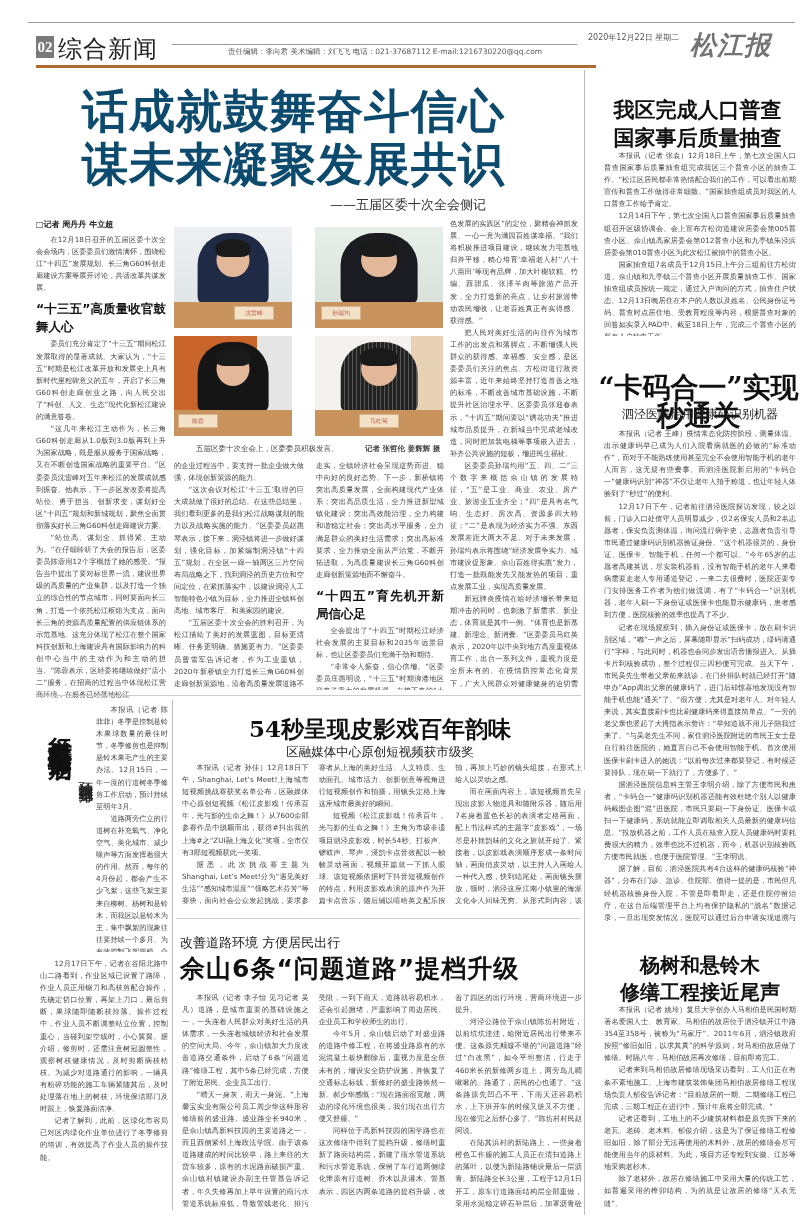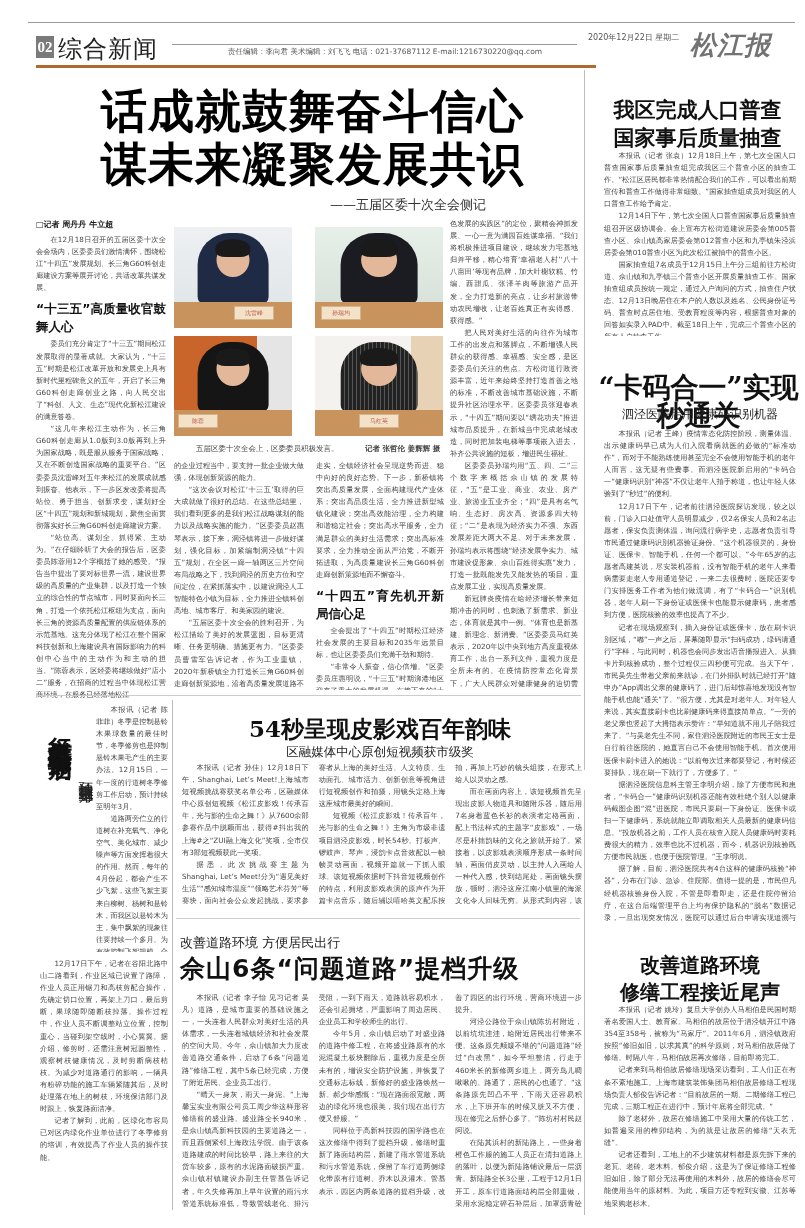--- a/index.html
+++ b/index.html
@@ -8,21 +8,21 @@
 .hdr-line{position:absolute;left:28px;right:10px;top:22px;height:1px;background:#999}
 .pg-num{position:absolute;left:36px;top:36px;width:18px;height:22px;background:#7a7a7a;color:#fff;font:bold 15px "Liberation Serif",serif;text-align:center;line-height:22px}
 .pg-sec{position:absolute;left:58px;top:33px;font:24px "DejaVu Serif","Liberation Serif",serif;color:#222;letter-spacing:1px}
 .date{position:absolute;left:588px;top:32px;font-size:8px;color:#555}
 .meta-line{position:absolute;left:172px;right:228px;top:44px;height:1px;background:#999}
 .meta{position:absolute;left:228px;top:47px;font-size:7.5px;color:#555;white-space:nowrap}
 .logo{position:absolute;left:690px;top:28px;font:italic bold 26px "DejaVu Serif",serif;color:#737373;letter-spacing:1px}
 .rule-top{position:absolute;left:36px;top:65px;width:560px;height:3px;background:#b06a30}
 .vline{position:absolute;width:1px;background:#bbb}
 .hline{position:absolute;height:1px;background:#ccc}
-.head1{position:absolute;left:94px;top:85px;width:430px;text-align:right;font:900 46px "DejaVu Sans",sans-serif;line-height:53px;color:#000000;letter-spacing:1px}
+.head1{position:absolute;left:82px;top:85px;width:430px;text-align:left;font:900 46px "DejaVu Sans",sans-serif;line-height:53px;color:#0c4a6e;letter-spacing:1px}
 .sub1{position:absolute;left:330px;top:196px;font-size:13px;color:#333}
 .byline{position:absolute;left:36px;top:219px;font-size:8px;font-weight:bold;color:#222}
 .col{position:absolute;font-size:7.2px;line-height:12.1px;color:#444;text-align:justify;overflow:hidden}
 .col p{text-indent:2em}
 .subhd{font-weight:bold;font-size:12.5px;color:#111;line-height:18px;margin:6px 0 2px;text-indent:0!important}
 .photo{position:absolute;overflow:hidden;background:#e8e0d6}
 .photo .bg{position:absolute;inset:0}
 .photo .person{position:absolute;left:50%;transform:translateX(-50%);bottom:24px;width:60%;height:70%;border-radius:45% 45% 10% 10%}
 .photo .head{position:absolute;left:50%;transform:translateX(-50%);top:16%;width:28%;height:34%;border-radius:50%;background:#e3b89a}
 .photo .hair{position:absolute;left:50%;transform:translateX(-50%);top:12%;width:30%;height:18%;border-radius:50% 50% 30% 30%;background:#1a1a1a}
@@ -137,28 +137,28 @@
 <div class="rsub" style="left:600px;top:406px;width:200px">泗泾医院启用健康码识别机器</div>
 <div class="col" style="left:604px;top:428px;width:192px;height:496px">
   <p>本报讯（记者 王峰）疫情常态化防控阶段，测量体温、出示健康码早已成为人们入院看病就医的必做的“标准动作”，而对于不能熟练使用甚至完全不会使用智能手机的老年人而言，这无疑有些费事。而泗泾医院新启用的“卡码合一”健康码识别“神器”不仅让老年人拍手称道，也让年轻人体验到了“秒过”的便利。</p>
   <p>12月17日下午，记者前往泗泾医院探访发现，较之以前，门诊入口处值守人员明显减少，仅2名保安人员和2名志愿者，保安负责测体温，询问流行病学史，志愿者负责引导市民通过健康码识别机器验证身份。“这个机器很灵的，身份证、医保卡、智能手机，任何一个都可以。”今年65岁的志愿者高建英说，尽安装机器前，没有智能手机的老年人来看病需要走老人专用通道登记，一来二去很费时，医院还要专门安排医务工作者为他们做流调，有了“卡码合一”识别机器，老年人刷一下身份证或医保卡也能显示健康码，患者感到方便，医院核验的效率也提高了不少。</p>
   <p>记者在现场观察到，插入身份证或医保卡，放在刷卡识别区域，“嘟”一声之后，屏幕随即显示“扫码成功，绿码请通行”字样，与此同时，机器也会同步发出语音播报进入。从插卡片到核验成功，整个过程仅三四秒便可完成。当天下午，市民吴先生带着父亲前来就诊，在门外排队时就已经打开“随申办”App调出父亲的健康码了，进门后却惊喜地发现没有智能手机也能“通关”了。“很方便，尤其是对老年人。对年轻人来说，其实直接刷卡也比刷健康码来得直接简单点。”一旁的老父亲也竖起了大拇指表示赞许：“早知道就不用儿子陪我过来了。”与吴老先生不同，家住泗泾医院附近的市民王女士是自行前往医院的，她直言自己不会使用智能手机。首次使用医保卡刷卡进入的她说：“以前每次过来都要登记，有时候还要排队，现在刷一下就行了，方便多了。”</p>
   <p>据泗泾医院信息科主管王李明介绍，除了方便市民和患者，“卡码合一”健康码识别机器还能有效杜绝个别人以健康码截图企图“混”进医院，市民只要刷一下身份证、医保卡或扫一下健康码，系统就能立即调取相关人员最新的健康码信息。“投放机器之前，工作人员在核查入院人员健康码时要耗费很大的精力，效率也比不过机器，而今，机器识别核验既方便市民就医，也便于医院管理。”王李明说。</p>
   <p>据了解，目前，泗泾医院共有4台这样的健康码核验“神器”，分布在门诊、急诊、住院部。值得一提的是，市民但凡经机器核验身份入院，不管是即看即走，还是住院停留治疗，在这台后端管理平台上均有保护隐私的“脱名”数据记录，一旦出现突发情况，医院可以通过后台申请实现追溯与核查。</p>
 </div>
 
 <div class="rhead" style="left:600px;top:952px;width:200px;font-size:20px;line-height:27px">
-  <div>改善道路环境</div>
+  <div>杨树和悬铃木</div>
   <div>修缮工程接近尾声</div>
 </div>
 <div class="col" style="left:604px;top:1004px;width:192px;height:210px">
   <p>本报讯（记者 姚玲）复旦大学创办人马相伯是民国时期著名爱国人士、教育家。马相伯的故居位于泗泾镇开江中路354至358号，被称为“马家厅”。2011年6月，泗泾镇政府按照“修旧如旧，以求其真”的科学原则，对马相伯故居做了修缮。时隔八年，马相伯故居再次修缮，目前即将完工。</p>
   <p>记者来到马相伯故居修缮现场采访看到，工人们正在有条不紊地施工。上海市建筑装饰集团马相伯故居修缮工程现场负责人郁俊告诉记者：“目前故居的一期、二期修缮工程已完成，三期工程正在进行中，预计年底将全部完成。”</p>
+  <p>记者还看到，工地上的不少建筑材料都是原先拆下来的老瓦、老砖、老木料。郁俊介绍，这是为了保证修缮工程修旧如旧，除了部分无法再使用的木料外，故居的修缮会尽可能使用当年的原材料。为此，项目方还专程到安徽、江苏等地采购老杉木。</p>
   <p>除了老材外，故居在修缮施工中采用大量的传统工艺，如普遍采用的榫卯结构，为的就是让故居的修缮“天衣无缝”。</p>
-  <p>记者还看到，工地上的不少建筑材料都是原先拆下来的老瓦、老砖、老木料。郁俊介绍，这是为了保证修缮工程修旧如旧，除了部分无法再使用的木料外，故居的修缮会尽可能使用当年的原材料。为此，项目方还专程到安徽、江苏等地采购老杉木。</p>
 </div>
 
 <div class="vtitle" style="left:44px;top:718px;height:240px">行道树冬季修剪工作启动</div>
 <div class="vsub" style="left:76px;top:770px;height:160px">预计持续至明年三月</div>
 <div class="col" style="left:96px;top:704px;width:72px;height:248px">
   <p>本报讯（记者 陈菲菲）冬季是控制悬铃木果球数量的最佳时节，冬季修剪也是抑制悬铃木果毛产生的主要办法。12月15日，一年一度的行道树冬季修剪工作启动，预计持续至明年3月。</p>
   <p>道路两旁伫立的行道树在补充氧气、净化空气、美化城市、减少噪声等方面发挥着很大的作用。然而，每年的4月份起，都会产生不少飞絮，这些飞絮主要来自柳树、杨树和悬铃木，而我区以悬铃木为主，集中飘絮的现象往往要持续一个多月。为有效控制飞絮规模，合理化作业单位针对落叶树木的分布情况，从高程推行道树冬季修剪的区域范围，组织作业人员开展修剪工作。“今年修剪的重点还是控制果球，其次在修剪过程中，对影响路灯、探头、架空线等公共设施的地方将一并修剪，而对于市民反映的行道树挡光问题也将在此次修剪中一并处理。”上海凯益园林工程有限公司的绿枝告诉记者。</p>
 </div>
 <div class="col" style="left:40px;top:958px;width:128px;height:240px">
   <p>12月17日下午，记者在谷阳北路中山二路看到，作业区域已设置了路障，作业人员正用锯刀和高枝剪配合操作，先确定切口位置，再架上刀口，最后剪断，果球随即随断枝掉落。操作过程中，作业人员不断调整站立位置，控制重心，当碰到架空线时，小心翼翼。据介绍，修剪时，还需注意树冠圆整性，观察树枝健康情况，及时剪断病枝枯枝。为减少对道路通行的影响，一辆具有粉碎功能的施工车辆紧随其后，及时处理落在地上的树枝，环境保洁部门及时跟上，恢复路面洁净。</p>

